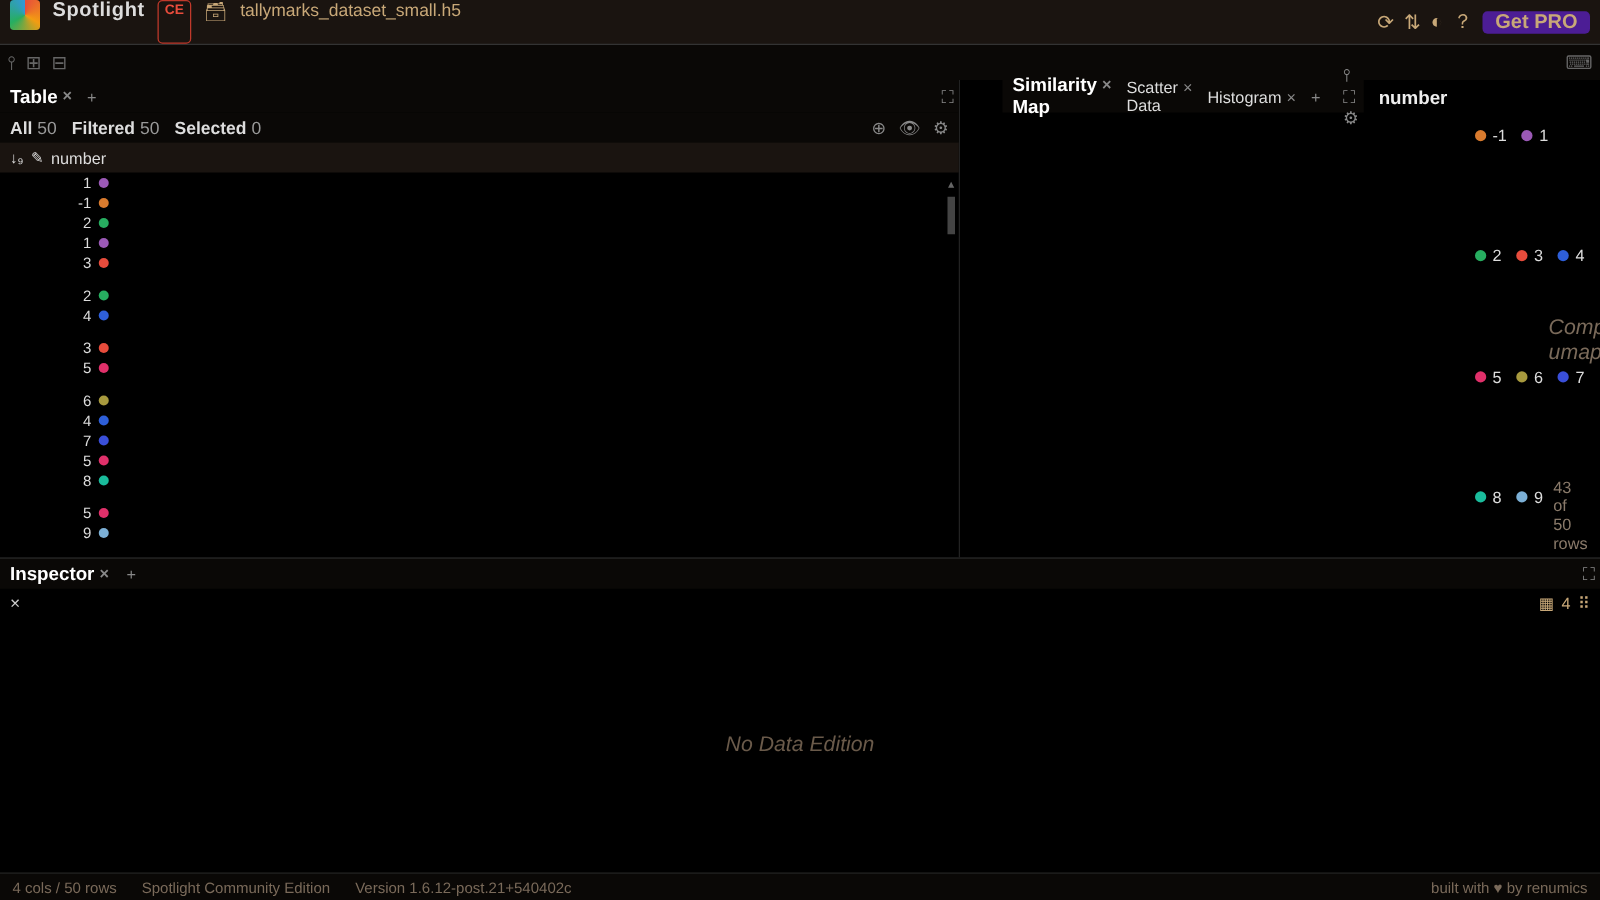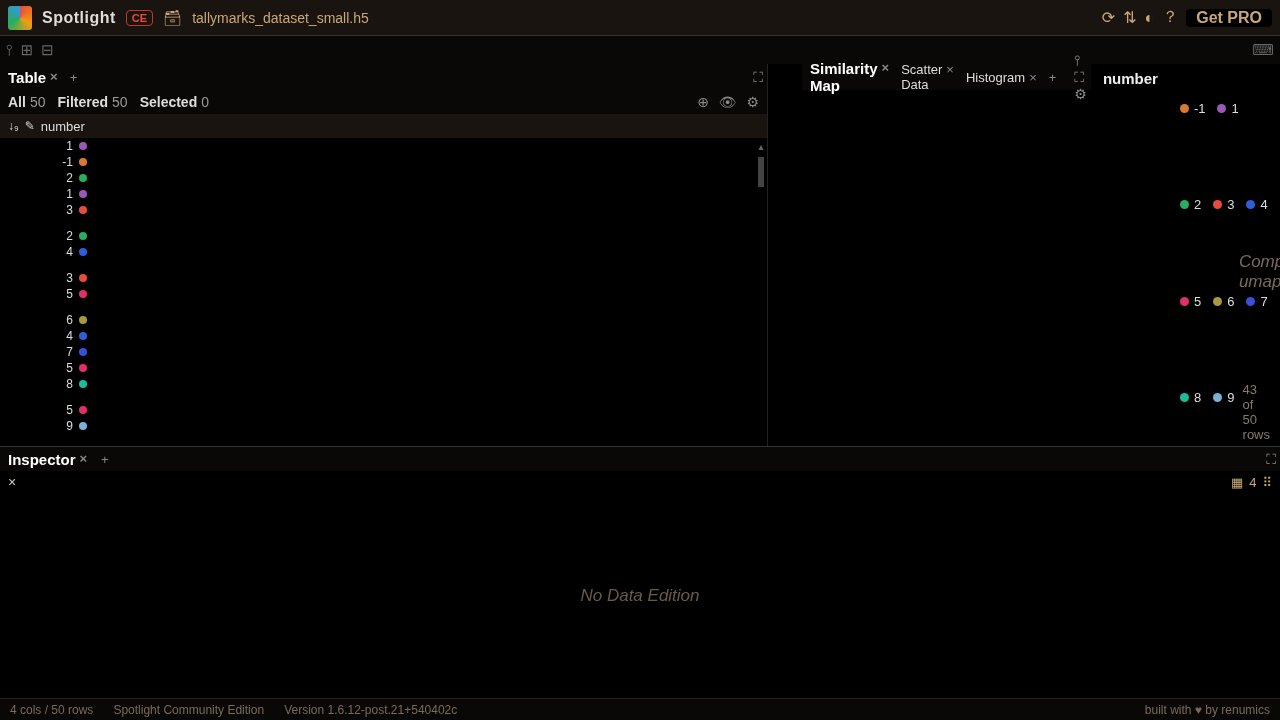--- a/index.html
+++ b/index.html
@@ -11,21 +11,20 @@
   height: 720px;
   overflow: hidden;
   font-size: 13px;
   position: relative;
 }
 .topbar {
   height: 36px;
   background: #1a1410;
   border-bottom: 1px solid #333;
   display: flex;
-  align-items: center;
   padding: 0 8px;
   gap: 10px;
 }
 .logo {
   width: 24px; height: 24px;
   background: conic-gradient(#e74c3c, #f39c12, #27ae60, #3498db);
   border-radius: 3px;
 }
 .brand { font-weight: bold; font-size: 16px; letter-spacing: 0.5px; }
 .ce-badge {
@@ -35,21 +34,21 @@
   padding: 1px 5px;
   font-size: 11px;
   font-weight: bold;
 }
 .file-icon { color: #c8a878; font-size: 15px; }
 .filename { color: #c8a878; font-size: 14px; }
 .topbar-spacer { flex: 1; }
 .top-icons { display: flex; gap: 8px; align-items: center; }
 .top-icons span { color: #c8a878; font-size: 16px; cursor: pointer; }
 .get-pro {
-  background: #000000;
+  background: #4c1d95;
   color: #1a1410;
   padding: 0 10px;
   border-radius: 4px;
   font-weight: bold;
   font-size: 13px;
   cursor: pointer;
 }
 .toolbar {
   height: 28px;
   background: #0a0806;

